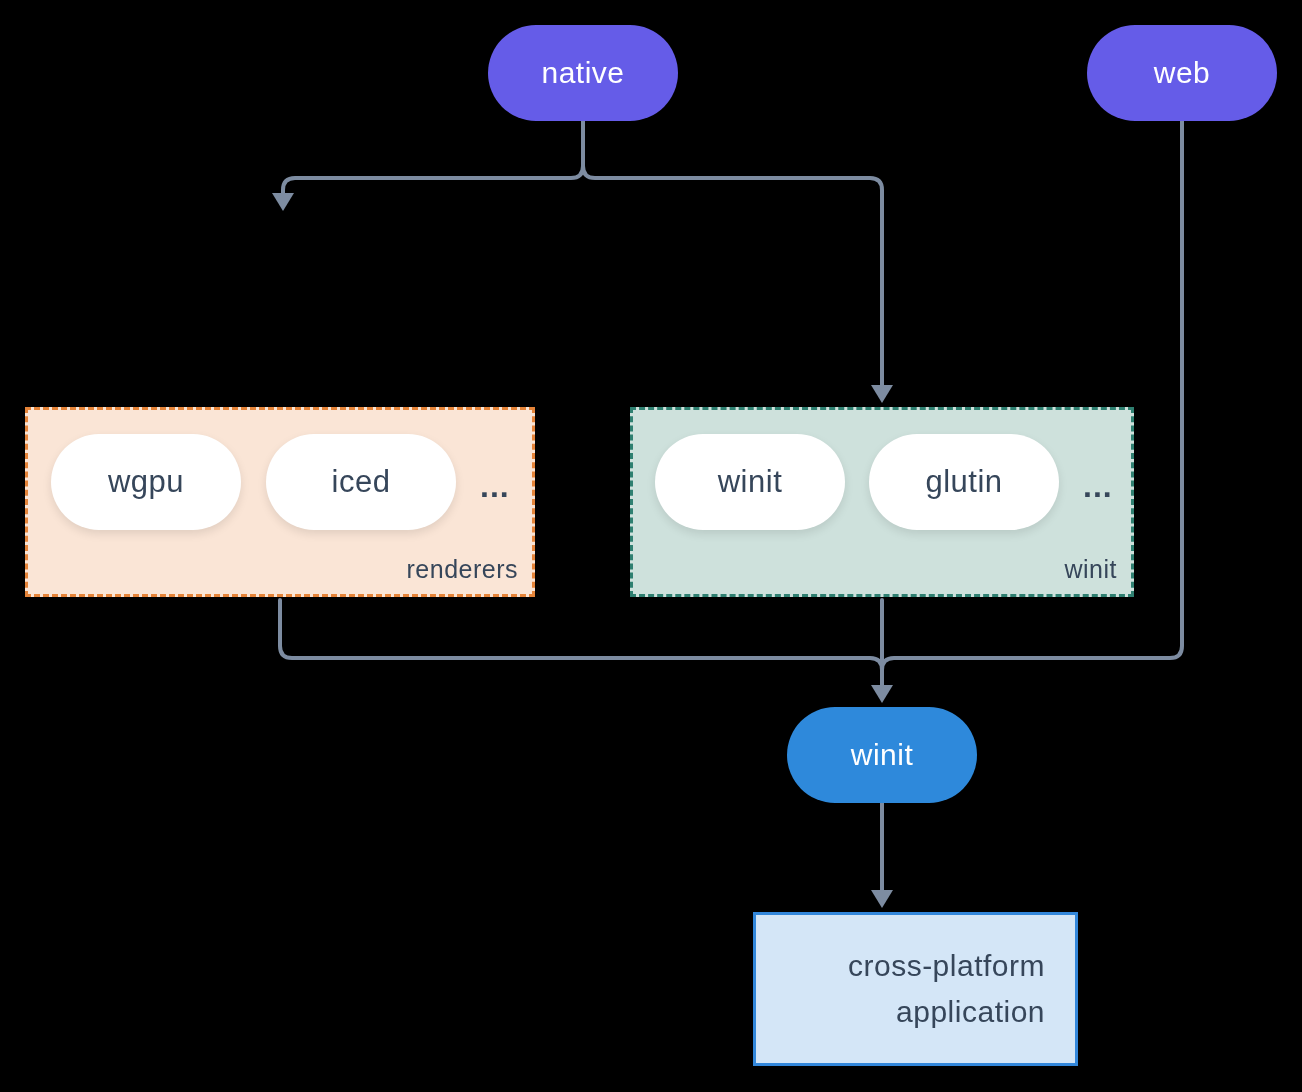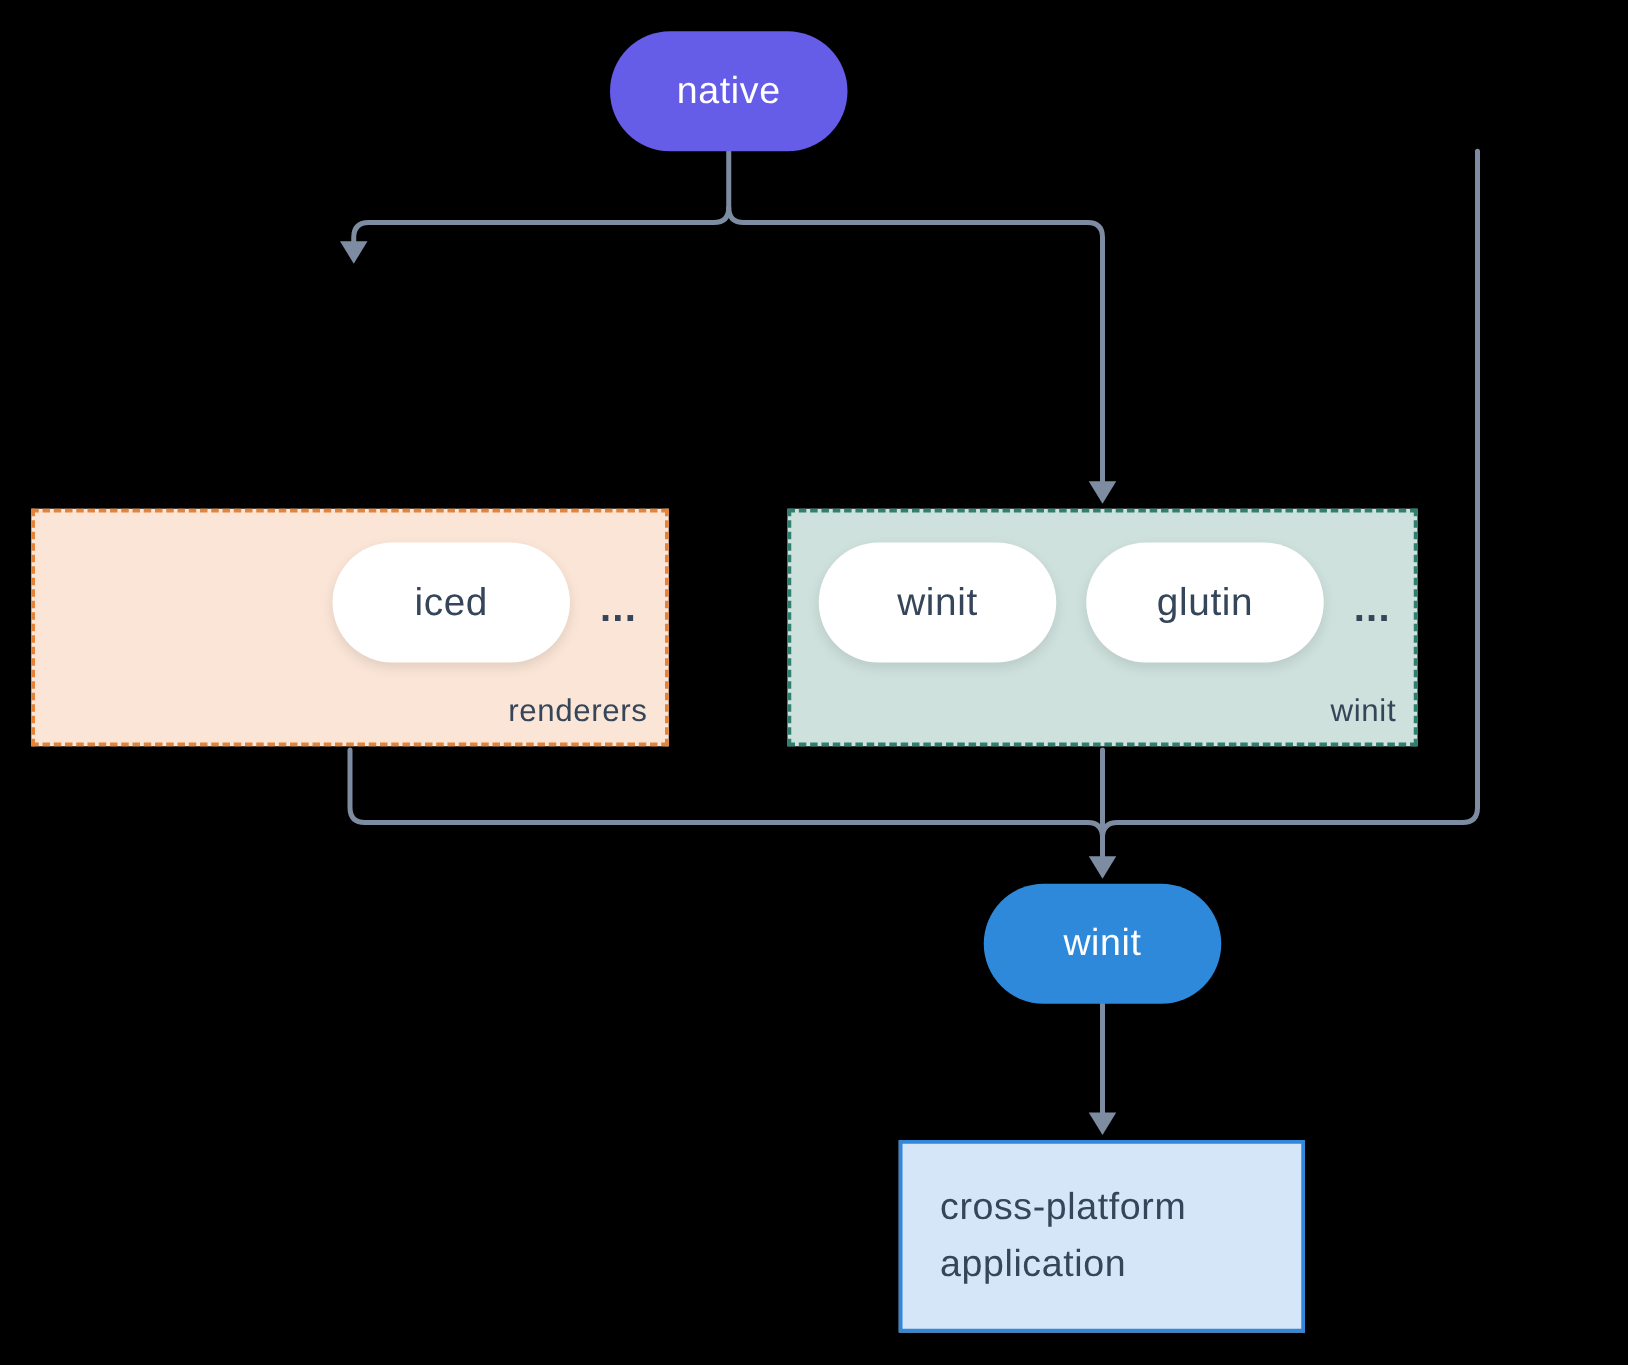--- a/index.html
+++ b/index.html
@@ -31,23 +31,23 @@
   .group .gpill{position:absolute;top:24px;}
   .dots{
     position:absolute;top:58px;font-size:32px;color:var(--ink);font-weight:bold;
     letter-spacing:1px;
   }
   .group-label{
     position:absolute;right:14px;bottom:10px;font-size:25px;color:var(--ink);
     letter-spacing:.5px;
   }
   .app-box{
-    position:absolute;left:719px;top:912px;width:325px;height:154px;
+    position:absolute;left:753px;top:912px;width:325px;height:154px;
     box-sizing:border-box;border:3px solid var(--app-border);background:var(--app-bg);
-    display:flex;align-items:center;justify-content:center;text-align:left;
+    display:flex;align-items:center;justify-content:center;text-align:right;
     font-size:30px;line-height:1.55;color:var(--ink);letter-spacing:.5px;
     padding:0 30px;
   }
 </style>
 </head>
 <body>
 
 <div class="canvas">
 
   <svg class="edges" width="1302" height="1092" viewBox="0 0 1302 1092">
@@ -65,23 +65,25 @@
     <path d="M882,803 L882,891"></path>
 
     <polygon points="272,193 294,193 283,211"></polygon>
     <polygon points="871,385 893,385 882,403"></polygon>
     <polygon points="871,685 893,685 882,703"></polygon>
     <polygon points="871,890 893,890 882,908"></polygon>
   </svg>
 
   <div class="pill purple" style="left:488px;top:25px">native</div>
 
+  <div class="pill purple" style="left:1087px;top:25px">web</div>
 
 
   <div class="group renderers" style="left:25px;top:407px">
+    <div class="pill white gpill" style="left:23px">wgpu</div>
     <div class="pill white gpill" style="left:238px">iced</div>
     <span class="dots" style="left:452px">...</span>
     <span class="group-label">renderers</span>
   </div>
 
   <div class="group shells" style="left:630px;top:407px">
     <div class="pill white gpill" style="left:22px">winit</div>
     <div class="pill white gpill" style="left:236px">glutin</div>
     <span class="dots" style="left:450px">...</span>
     <span class="group-label">winit</span>

